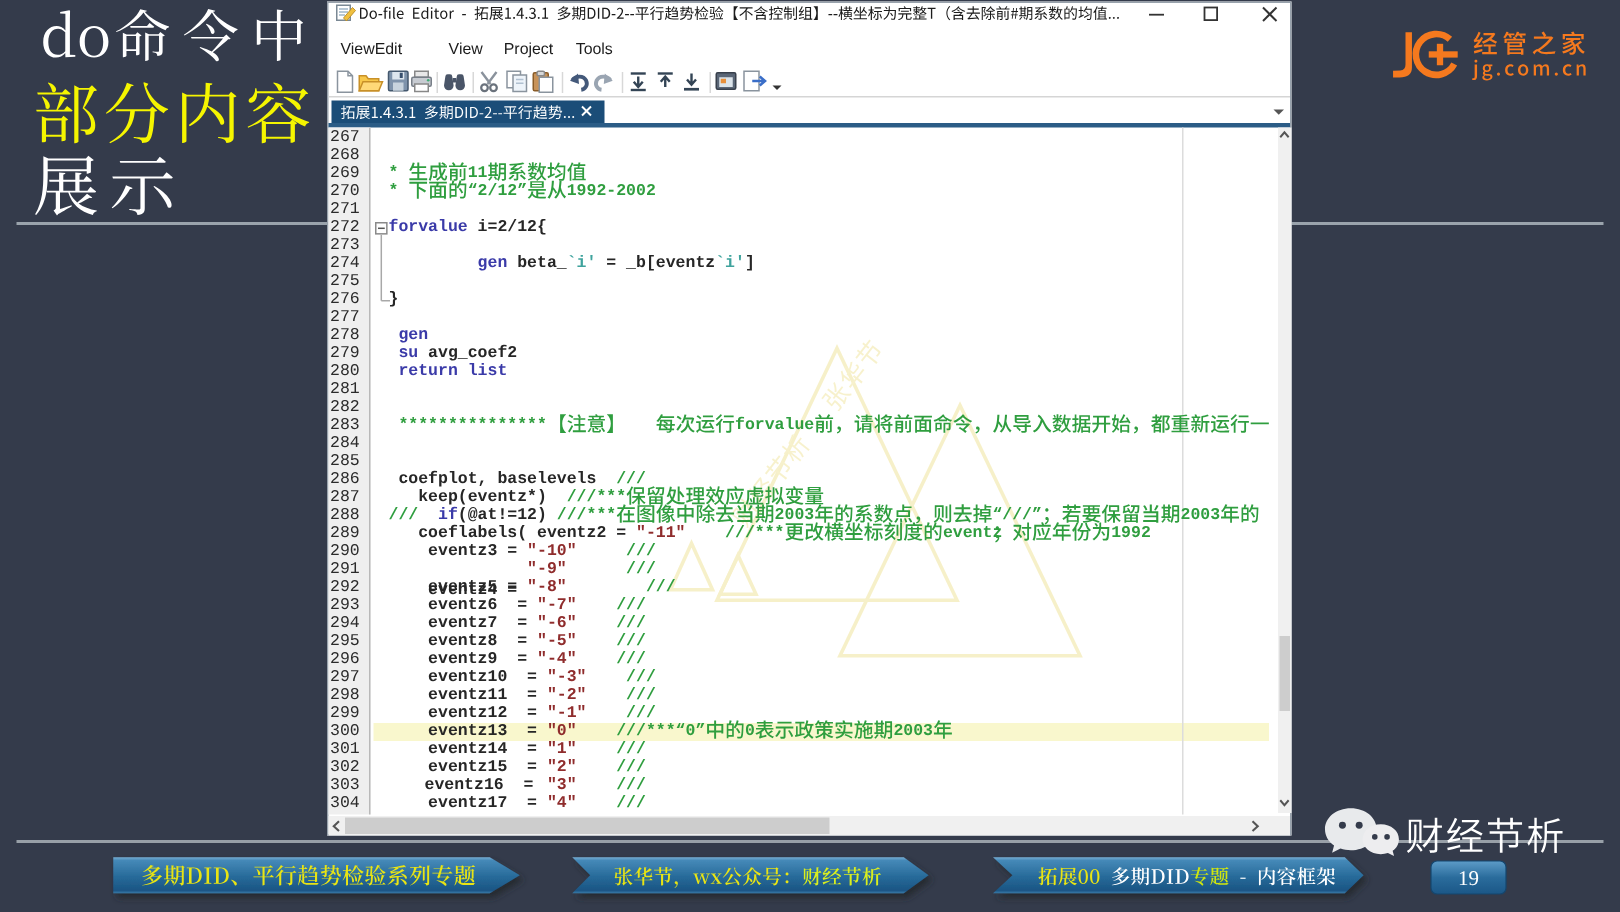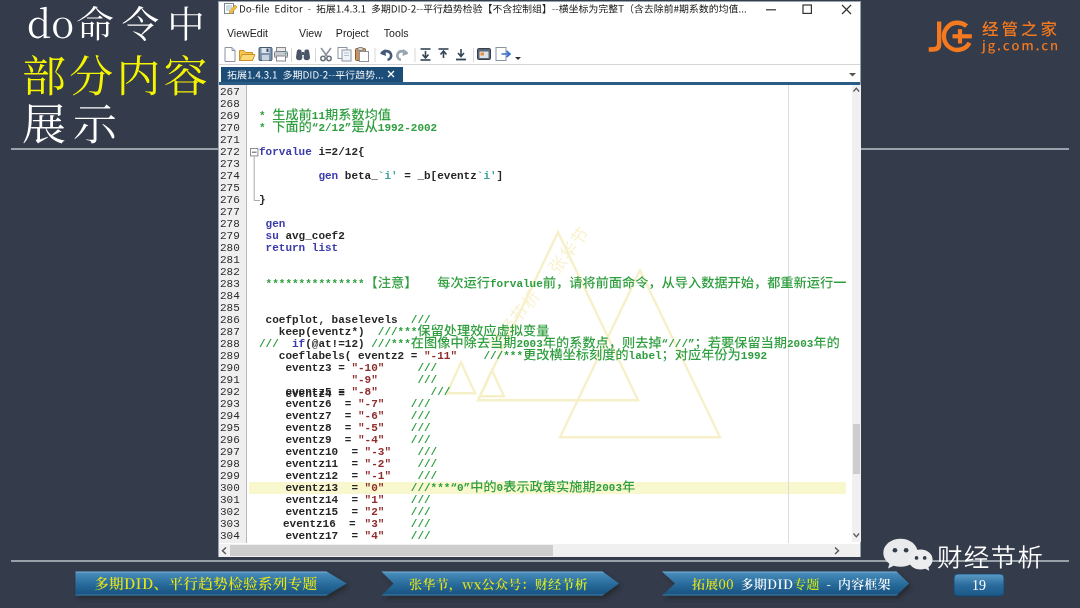--- a/index.html
+++ b/index.html
@@ -230,21 +230,21 @@
     <b style="left:661.6px;top:338px;color:#2f9e3f">“///”</b>
     <b style="left:787.0px;top:338px;color:#2f9e3f">2003</b>
     <svg class="cl" style="left:259px;top:335px" width="600" height="16">
       <g transform="translate(0,12.4)">
         <path fill="#2f9e3f" d="M156.8 -11.2C156.7 -10.5 156.4 -9.8 156.2 -9.2H152.6V-8H155.6C154.8 -6.4 153.7 -4.9 152.2 -3.9C152.4 -3.6 152.7 -3 152.8 -2.7C153.3 -3.1 153.8 -3.4 154.2 -3.9V1.1H155.5V-5.3C156.1 -6.2 156.6 -7 157.1 -8H164.2V-9.2H157.6C157.8 -9.7 158 -10.3 158.1 -10.8ZM159.6 -7.4V-5H156.8V-3.8H159.6V-0.4H156.2V0.8H164.2V-0.4H160.9V-3.8H163.7V-5H160.9V-7.4Z M169.8 -3.6C170.9 -3.4 172.3 -2.9 173.1 -2.5L173.6 -3.4C172.8 -3.7 171.4 -4.1 170.4 -4.3ZM168.6 -1.9C170.4 -1.7 172.7 -1.2 174 -0.7L174.5 -1.6C173.2 -2.1 170.9 -2.6 169.2 -2.8ZM166 -10.6V1.1H167.2V0.6H175.9V1.1H177.2V-10.6ZM167.2 -0.5V-9.5H175.9V-0.5ZM170.4 -9.3C169.8 -8.3 168.6 -7.3 167.5 -6.7C167.8 -6.5 168.2 -6.1 168.4 -5.9C168.7 -6.1 169.1 -6.4 169.4 -6.7C169.8 -6.3 170.2 -6 170.6 -5.7C169.6 -5.2 168.4 -4.9 167.3 -4.7C167.5 -4.4 167.8 -4 167.9 -3.7C169.1 -4 170.5 -4.4 171.7 -5.1C172.8 -4.5 174 -4.1 175.2 -3.8C175.3 -4.1 175.6 -4.5 175.9 -4.8C174.8 -5 173.7 -5.3 172.7 -5.7C173.7 -6.3 174.5 -7.1 175 -7.9L174.3 -8.3L174.1 -8.3H171C171.1 -8.5 171.3 -8.8 171.5 -9ZM170.1 -7.4 173.3 -7.3C172.8 -6.9 172.3 -6.5 171.7 -6.2C171 -6.5 170.5 -6.9 170.1 -7.4Z M184.7 -9.3H186.9C186.7 -8.9 186.4 -8.6 186.2 -8.4H183.9C184.2 -8.6 184.4 -8.9 184.7 -9.3ZM184.5 -11.1C184 -10 183 -8.7 181.6 -7.7C181.8 -7.6 182.2 -7.2 182.4 -6.9L182.9 -7.4V-5.4H184.8C184.2 -4.9 183.3 -4.4 182 -4C182.2 -3.8 182.5 -3.5 182.6 -3.2C183.8 -3.6 184.6 -4 185.3 -4.5C185.4 -4.3 185.6 -4.2 185.7 -4C184.9 -3.3 183.3 -2.5 182 -2.2C182.3 -2 182.6 -1.6 182.7 -1.4C183.8 -1.8 185.2 -2.5 186.1 -3.3C186.2 -3.1 186.3 -2.9 186.4 -2.7C185.4 -1.7 183.5 -0.7 181.9 -0.3C182.1 -0.1 182.4 0.3 182.6 0.6C183.9 0.1 185.5 -0.7 186.6 -1.7C186.6 -1 186.5 -0.4 186.3 -0.2C186.1 0 186 0.1 185.7 0.1C185.5 0.1 185.2 0.1 184.9 0C185.1 0.3 185.1 0.8 185.1 1.1C185.4 1.1 185.7 1.1 186 1.1C186.5 1.1 186.8 1 187.2 0.6C187.7 0.1 187.9 -1.3 187.5 -2.7L188.1 -3C188.5 -1.6 189.3 -0.3 190.3 0.4C190.5 0.1 190.8 -0.4 191.1 -0.6C190.1 -1.1 189.4 -2.2 189 -3.4C189.4 -3.6 189.9 -3.9 190.3 -4.2L189.5 -5C188.9 -4.5 188 -3.9 187.2 -3.5C186.9 -4.1 186.5 -4.7 186 -5.1L186.2 -5.4H190.1V-8.4H187.5C187.9 -8.8 188.2 -9.3 188.5 -9.7L187.8 -10.3L187.5 -10.2H185.3L185.7 -10.9ZM184 -7.4H186.1C186 -7.1 185.9 -6.7 185.6 -6.3H184ZM187.1 -7.4H189V-6.3H186.8C187 -6.7 187.1 -7.1 187.1 -7.4ZM181.5 -11.1C180.8 -9.1 179.7 -7.2 178.5 -6C178.7 -5.7 179.1 -5 179.2 -4.7C179.5 -5.1 179.9 -5.5 180.2 -5.9V1.1H181.4V-7.8C181.9 -8.8 182.3 -9.8 182.7 -10.7Z M197.3 -11.1V-8.8H192.6V-2.3H193.9V-3.1H197.3V1.1H198.6V-3.1H202.1V-2.4H203.4V-8.8H198.6V-11.1ZM193.9 -4.4V-7.6H197.3V-4.4ZM202.1 -4.4H198.6V-7.6H202.1Z M210.7 -2.9C210.3 -2 209.6 -1 209 -0.4C209.2 -0.2 209.7 0.1 209.9 0.3C210.6 -0.4 211.3 -1.5 211.8 -2.6ZM214.7 -2.5C215.3 -1.7 216.1 -0.5 216.5 0.2L217.5 -0.4C217.1 -1.1 216.3 -2.2 215.6 -3ZM205.6 -10.6V1.1H206.7V-9.5H208.1C207.8 -8.6 207.5 -7.5 207.1 -6.6C208 -5.6 208.2 -4.7 208.2 -4.1C208.2 -3.6 208.2 -3.3 208 -3.2C207.9 -3.1 207.7 -3.1 207.6 -3.1C207.4 -3 207.1 -3 206.9 -3.1C207 -2.8 207.1 -2.3 207.1 -2C207.4 -2 207.8 -2 208 -2C208.3 -2.1 208.6 -2.1 208.8 -2.3C209.2 -2.6 209.3 -3.1 209.3 -3.9C209.3 -4.7 209.1 -5.7 208.2 -6.7C208.6 -7.8 209.1 -9.1 209.5 -10.2L208.7 -10.7L208.5 -10.6ZM213.2 -11.3C212.4 -9.7 210.7 -8.2 209.1 -7.4C209.4 -7.1 209.7 -6.7 209.9 -6.5C210.2 -6.6 210.4 -6.8 210.7 -7V-6H212.9V-4.6H209.5V-3.5H212.9V-0.3C212.9 -0.1 212.8 -0 212.6 -0C212.4 -0 211.8 -0 211.1 -0.1C211.3 0.3 211.5 0.8 211.6 1.1C212.5 1.1 213.1 1.1 213.5 0.9C213.9 0.7 214.1 0.4 214.1 -0.3V-3.5H217.2V-4.6H214.1V-6H216V-7L216.7 -6.6C216.9 -6.9 217.2 -7.3 217.5 -7.6C216.4 -8.2 215.2 -9 214 -10.3L214.3 -10.9ZM210.9 -7.1C211.8 -7.8 212.7 -8.6 213.4 -9.5C214.2 -8.4 215.1 -7.7 215.9 -7.1Z M219.7 0.7C220.3 0.5 221.1 0.4 228.1 -0.1C228.3 0.3 228.5 0.7 228.7 1L229.9 0.4C229.3 -0.8 228 -2.6 226.8 -3.9L225.7 -3.4C226.2 -2.7 226.8 -2 227.3 -1.2L221.3 -0.8C222.2 -1.9 223.2 -3.1 224 -4.4H230.4V-5.7H225.1V-7.9H229.4V-9.2H225.1V-11.2H223.7V-9.2H219.5V-7.9H223.7V-5.7H218.4V-4.4H222.4C221.6 -3 220.6 -1.7 220.3 -1.3C219.9 -0.9 219.6 -0.6 219.3 -0.5C219.4 -0.2 219.6 0.4 219.7 0.7Z M232.5 -10.1C233.2 -9.2 233.9 -7.9 234.1 -7.1L235.3 -7.6C235.1 -8.4 234.4 -9.7 233.6 -10.6ZM241.4 -10.7C241 -9.7 240.4 -8.3 239.8 -7.4L240.9 -7C241.5 -7.9 242.2 -9.1 242.8 -10.3ZM232.5 -0.7V0.6H241.2V1.1H242.6V-6.5H238.3V-11.1H236.9V-6.5H232.7V-5.3H241.2V-3.7H233.2V-2.5H241.2V-0.7Z M246.4 -1.9C246 -1 245.3 -0.2 244.6 0.4C244.9 0.6 245.4 0.9 245.6 1.1C246.3 0.5 247.1 -0.6 247.6 -1.5ZM248.3 -1.4C248.8 -0.8 249.5 0.1 249.7 0.6L250.7 0C250.4 -0.5 249.8 -1.3 249.3 -1.9ZM255.3 -9.4V-7.5H252.9V-9.4ZM251.8 -10.5V-5.7C251.8 -3.8 251.7 -1.3 250.6 0.4C250.9 0.6 251.4 0.9 251.6 1.2C252.4 -0.1 252.7 -1.7 252.8 -3.3H255.3V-0.4C255.3 -0.2 255.2 -0.1 255 -0.1C254.8 -0.1 254.2 -0.1 253.5 -0.1C253.7 0.2 253.9 0.7 253.9 1.1C254.9 1.1 255.5 1.1 255.9 0.8C256.4 0.6 256.5 0.3 256.5 -0.4V-10.5ZM255.3 -6.4V-4.4H252.9L252.9 -5.7V-6.4ZM249.1 -11V-9.5H247V-11H245.9V-9.5H244.8V-8.4H245.9V-3.2H244.7V-2.1H251.2V-3.2H250.3V-8.4H251.2V-9.5H250.3V-11ZM247 -8.4H249.1V-7.4H247ZM247 -6.4H249.1V-5.3H247ZM247 -4.3H249.1V-3.2H247Z M284.4 -3V-1.8H290.5V1.1H291.7V-1.8H296.4V-3H291.7V-5.4H295.5V-6.6H291.7V-8.4H295.8V-9.6H288C288.2 -10 288.4 -10.4 288.6 -10.9L287.3 -11.2C286.7 -9.4 285.6 -7.7 284.4 -6.7C284.7 -6.5 285.2 -6.1 285.5 -5.9C286.1 -6.5 286.8 -7.4 287.4 -8.4H290.5V-6.6H286.5V-3ZM287.8 -3V-5.4H290.5V-3Z M304.2 -5.5C304.9 -4.5 305.8 -3.2 306.1 -2.4L307.2 -3.1C306.8 -3.8 305.9 -5.1 305.2 -6ZM304.8 -11.2C304.4 -9.4 303.7 -7.7 302.8 -6.5V-9H300.7C300.9 -9.6 301.2 -10.3 301.4 -10.9L300 -11.2C299.9 -10.5 299.7 -9.7 299.6 -9H298.1V0.8H299.2V-0.3H302.8V-6.4C303.1 -6.2 303.6 -5.9 303.8 -5.7C304.2 -6.3 304.7 -7.1 305 -7.9H308.2C308 -2.9 307.8 -0.9 307.4 -0.4C307.2 -0.3 307.1 -0.2 306.8 -0.2C306.5 -0.2 305.7 -0.2 304.9 -0.3C305.1 0 305.2 0.6 305.3 0.9C306 0.9 306.8 1 307.3 0.9C307.8 0.8 308.1 0.7 308.4 0.3C309 -0.4 309.1 -2.5 309.3 -8.5C309.3 -8.6 309.3 -9.1 309.3 -9.1H305.5C305.7 -9.7 305.9 -10.3 306 -10.9ZM299.2 -7.9H301.7V-5.4H299.2ZM299.2 -1.4V-4.3H301.7V-1.4Z M313.7 -2.9C313.1 -2 312 -1.1 310.9 -0.5C311.3 -0.3 311.8 0.1 312 0.4C313 -0.3 314.2 -1.4 315 -2.5ZM318.5 -2.3C319.6 -1.5 320.9 -0.4 321.5 0.4L322.6 -0.4C321.9 -1.1 320.6 -2.2 319.5 -3ZM318.8 -5.8C319.1 -5.6 319.5 -5.2 319.8 -4.9L314.8 -4.6C316.6 -5.5 318.5 -6.6 320.3 -8L319.4 -8.8C318.7 -8.3 318.1 -7.8 317.4 -7.3L314.4 -7.2C315.3 -7.8 316.1 -8.6 316.9 -9.3C318.6 -9.5 320.3 -9.8 321.6 -10.1L320.7 -11.1C318.5 -10.6 314.8 -10.2 311.5 -10.1C311.7 -9.8 311.8 -9.3 311.8 -9C312.9 -9 314.1 -9.1 315.2 -9.2C314.4 -8.4 313.6 -7.7 313.2 -7.5C312.8 -7.3 312.5 -7.1 312.3 -7C312.4 -6.7 312.5 -6.2 312.6 -5.9C312.9 -6 313.3 -6.1 315.7 -6.3C314.7 -5.6 313.9 -5.2 313.4 -5C312.6 -4.6 312 -4.3 311.6 -4.3C311.7 -3.9 311.9 -3.4 311.9 -3.1C312.3 -3.3 312.9 -3.4 316.3 -3.6V-0.4C316.3 -0.3 316.2 -0.2 316 -0.2C315.8 -0.2 315 -0.2 314.3 -0.2C314.5 0.1 314.7 0.6 314.7 1C315.7 1 316.4 1 316.9 0.8C317.4 0.6 317.5 0.3 317.5 -0.4V-3.7L320.6 -4C320.9 -3.5 321.2 -3.1 321.5 -2.8L322.4 -3.4C321.9 -4.2 320.8 -5.4 319.8 -6.3Z M329.1 -10.9C328.9 -10.4 328.5 -9.7 328.2 -9.2L329 -8.8C329.4 -9.3 329.8 -9.9 330.2 -10.5ZM324.4 -10.5C324.8 -10 325.1 -9.2 325.2 -8.8L326.2 -9.2C326.1 -9.6 325.7 -10.3 325.3 -10.9ZM328.6 -3.3C328.3 -2.7 328 -2.2 327.5 -1.8C327.1 -2 326.6 -2.2 326.2 -2.4L326.7 -3.3ZM324.7 -2C325.3 -1.7 326 -1.4 326.6 -1.1C325.8 -0.5 324.9 -0.1 323.9 0.1C324.1 0.3 324.3 0.8 324.4 1C325.6 0.7 326.7 0.2 327.7 -0.5C328.1 -0.3 328.5 -0 328.7 0.2L329.5 -0.6C329.2 -0.8 328.9 -1 328.5 -1.3C329.2 -2 329.7 -3 330 -4.1L329.3 -4.4L329.1 -4.3H327.2L327.5 -4.9L326.4 -5.1C326.3 -4.9 326.1 -4.6 326 -4.3H324.3V-3.3H325.5C325.2 -2.8 324.9 -2.4 324.7 -2ZM326.6 -11.2V-8.7H324V-7.7H326.3C325.6 -7 324.7 -6.3 323.8 -5.9C324.1 -5.7 324.3 -5.2 324.5 -5C325.2 -5.4 326 -6 326.6 -6.7V-5.3H327.8V-7C328.4 -6.5 329.1 -6 329.4 -5.7L330.1 -6.6C329.8 -6.7 328.8 -7.4 328.2 -7.7H330.4V-8.7H327.8V-11.2ZM331.6 -11.1C331.3 -8.7 330.7 -6.5 329.7 -5.1C329.9 -4.9 330.4 -4.5 330.6 -4.3C330.9 -4.8 331.1 -5.3 331.4 -5.8C331.7 -4.6 332 -3.6 332.5 -2.6C331.7 -1.4 330.7 -0.5 329.3 0.1C329.6 0.4 329.9 0.9 330 1.2C331.3 0.5 332.3 -0.4 333.1 -1.5C333.7 -0.4 334.5 0.4 335.5 1C335.6 0.7 336 0.2 336.3 0C335.2 -0.6 334.4 -1.5 333.7 -2.6C334.4 -3.9 334.8 -5.5 335.1 -7.5H336V-8.6H332.3C332.5 -9.4 332.6 -10.1 332.7 -10.9ZM333.9 -7.5C333.8 -6.1 333.5 -5 333.1 -3.9C332.7 -5 332.3 -6.2 332.1 -7.5Z M339.9 -6H346.4V-3.9H339.9ZM341 -1.7C341.1 -0.8 341.2 0.3 341.2 1L342.5 0.8C342.5 0.2 342.3 -0.9 342.2 -1.8ZM343.7 -1.7C344.1 -0.8 344.5 0.3 344.6 1L345.8 0.6C345.7 -0 345.2 -1.1 344.8 -1.9ZM346.4 -1.8C347 -0.9 347.8 0.3 348.1 1L349.2 0.5C348.9 -0.2 348.2 -1.4 347.5 -2.2ZM338.8 -2.1C338.4 -1.1 337.7 -0.1 337.1 0.5L338.2 1.1C338.9 0.4 339.6 -0.8 340 -1.8ZM338.7 -7.2V-2.8H347.7V-7.2H343.8V-8.7H348.7V-9.8H343.8V-11.1H342.5V-7.2Z M352.1 1.6C353.6 1.1 354.5 -0 354.5 -1.5C354.5 -2.5 354.1 -3.1 353.2 -3.1C352.6 -3.1 352.1 -2.8 352.1 -2.1C352.1 -1.4 352.6 -1 353.2 -1L353.4 -1.1C353.4 -0.3 352.8 0.4 351.7 0.7Z M367.2 -1.5C368 -0.8 369.1 0.2 369.6 0.8L370.4 -0.1C369.9 -0.7 368.7 -1.6 367.9 -2.2ZM364.2 -10.5V-2.4H365.3V-9.4H368.9V-2.4H370.1V-10.5ZM373.9 -11V-0.6C373.9 -0.3 373.7 -0.2 373.5 -0.2C373.2 -0.2 372.4 -0.2 371.5 -0.2C371.7 0.1 371.9 0.7 371.9 1C373.2 1 373.9 1 374.4 0.8C374.9 0.6 375.1 0.2 375.1 -0.6V-11ZM371.4 -9.9V-1.9H372.6V-9.9ZM366.5 -8.5V-4.7C366.5 -3 366.2 -1.1 363.5 0.2C363.7 0.4 364.1 0.9 364.2 1.1C367.2 -0.3 367.7 -2.7 367.7 -4.7V-8.5Z M378.1 0.7C378.7 0.5 379.5 0.4 386.5 -0.1C386.7 0.3 386.9 0.7 387.1 1L388.3 0.4C387.7 -0.8 386.4 -2.6 385.2 -3.9L384.1 -3.4C384.6 -2.7 385.2 -2 385.7 -1.2L379.7 -0.8C380.6 -1.9 381.6 -3.1 382.4 -4.4H388.8V-5.7H383.5V-7.9H387.8V-9.2H383.5V-11.2H382.1V-9.2H377.9V-7.9H382.1V-5.7H376.8V-4.4H380.8C380 -3 379 -1.7 378.7 -1.3C378.3 -0.9 378 -0.6 377.7 -0.5C377.8 -0.2 378 0.4 378.1 0.7Z M395.6 -5.1H400.1V-4.1H395.6ZM395.6 -7H400.1V-6H395.6ZM391.5 -11.1V-8.6H389.9V-7.4H391.5V-4.7L389.8 -4.3L390.1 -3.1L391.5 -3.5V-0.4C391.5 -0.2 391.4 -0.1 391.2 -0.1C391 -0.1 390.5 -0.1 389.9 -0.1C390.1 0.2 390.2 0.7 390.3 1C391.2 1 391.8 1 392.2 0.8C392.6 0.6 392.7 0.3 392.7 -0.4V-3.9L394.1 -4.3L394 -5.5L392.7 -5.1V-7.4H394.1V-8.6H392.7V-11.1ZM394.4 -8V-3.1H397.3V-2.1H393.7V-1H397.3V1.1H398.5V-1H402.1V-2.1H398.5V-3.1H401.3V-8H398.5V-9H401.9V-10.1H398.5V-11.1H397.3V-8Z M438.9 -6.3C439.5 -6.3 440 -6.8 440 -7.4C440 -8.1 439.5 -8.5 438.9 -8.5C438.3 -8.5 437.8 -8.1 437.8 -7.4C437.8 -6.8 438.3 -6.3 438.9 -6.3ZM437.8 2.2C439.3 1.7 440.2 0.5 440.2 -1.1C440.2 -2.2 439.8 -2.8 439 -2.8C438.4 -2.8 437.9 -2.5 437.9 -1.8C437.9 -1.1 438.4 -0.7 439 -0.7L439.2 -0.7C439.1 0.2 438.5 0.9 437.5 1.4Z M449.5 -6.7V-5.5H453.2C452.2 -3.9 450.8 -2.6 449.2 -1.8C449.4 -1.5 449.9 -1 450.1 -0.8C450.8 -1.2 451.5 -1.7 452.1 -2.2V1.1H453.3V0.5H459V1.1H460.2V-3.9H453.6C454 -4.4 454.3 -5 454.6 -5.5H461.3V-6.7H455.1C455.3 -7.1 455.5 -7.4 455.6 -7.9L454.3 -8.2C454.2 -7.6 454 -7.2 453.8 -6.7ZM453.3 -0.6V-2.8H459V-0.6ZM457.1 -11.1V-10H453.7V-11.1H452.5V-10H449.6V-8.8H452.5V-7.6H453.7V-8.8H457.1V-7.6H458.3V-8.8H461.3V-10H458.3V-11.1Z M470.6 -2.9C470.3 -2.3 469.7 -1.8 469.1 -1.4C468.2 -1.6 467.3 -1.8 466.4 -2C466.6 -2.3 466.9 -2.6 467.1 -2.9ZM463.5 -8.6V-5H466.9C466.8 -4.7 466.6 -4.4 466.4 -4H462.7V-2.9H465.7C465.2 -2.3 464.8 -1.8 464.4 -1.3C465.4 -1.1 466.5 -0.9 467.5 -0.7C466.2 -0.3 464.7 -0.1 462.8 0C463 0.3 463.2 0.8 463.3 1.1C465.8 0.9 467.8 0.5 469.3 -0.2C470.8 0.2 472.2 0.7 473.2 1.1L474.2 0.1C473.2 -0.2 472 -0.6 470.5 -1C471.2 -1.5 471.6 -2.2 472 -2.9H474.6V-4H467.8C468 -4.3 468.2 -4.6 468.3 -4.9L467.6 -5H473.8V-8.6H470.6V-9.5H474.3V-10.6H462.9V-9.5H466.4V-8.6ZM467.6 -9.5H469.5V-8.6H467.6ZM464.7 -7.6H466.4V-6H464.7ZM467.6 -7.6H469.5V-6H467.6ZM470.6 -7.6H472.6V-6H470.6Z M481.4 -9.4H485.9V-7.3H481.4ZM480.3 -10.5V-6.2H483V-4.7H479.3V-3.6H482.3C481.5 -2.3 480.2 -1.1 478.9 -0.4C479.2 -0.2 479.6 0.3 479.8 0.6C480.9 -0.1 482.1 -1.3 483 -2.7V1.1H484.3V-2.7C485.1 -1.4 486.2 -0.2 487.3 0.6C487.5 0.3 487.9 -0.2 488.2 -0.4C487 -1.1 485.7 -2.3 484.9 -3.6H487.8V-4.7H484.3V-6.2H487.1V-10.5ZM478.7 -11.1C478 -9.2 476.8 -7.2 475.5 -6C475.7 -5.7 476 -5 476.2 -4.7C476.6 -5.2 477 -5.7 477.4 -6.2V1.1H478.6V-8C479.1 -8.9 479.5 -9.8 479.9 -10.7Z M491.8 -1.5H494.4V-0.4H491.8ZM491.8 -2.4V-3.5H494.4V-2.4ZM498.3 -1.5V-0.4H495.6V-1.5ZM498.3 -2.4H495.6V-3.5H498.3ZM490.6 -4.5V1.1H491.8V0.6H498.3V1.1H499.6V-4.5ZM490 -5.1C490.3 -5.3 490.7 -5.5 493.5 -6.2C493.6 -5.9 493.6 -5.7 493.7 -5.5L494.2 -5.7C494.4 -5.5 494.7 -5.1 494.9 -4.9C496.8 -5.8 497.4 -7.3 497.6 -9.4H499.4C499.3 -7.4 499.2 -6.6 499 -6.3C498.9 -6.2 498.7 -6.2 498.6 -6.2C498.4 -6.2 497.9 -6.2 497.3 -6.3C497.5 -6 497.6 -5.5 497.6 -5.2C498.2 -5.1 498.8 -5.1 499.1 -5.2C499.5 -5.2 499.8 -5.3 500 -5.6C500.3 -6 500.5 -7.1 500.6 -10C500.6 -10.1 500.6 -10.5 500.6 -10.5H495V-9.4H496.4C496.3 -8 495.9 -6.8 494.7 -6.1C494.5 -6.9 493.9 -8 493.3 -8.8L492.3 -8.4C492.5 -8.1 492.8 -7.6 493 -7.2L491.1 -6.7V-9.3C492.3 -9.6 493.5 -9.9 494.4 -10.3L493.6 -11.2C492.7 -10.8 491.2 -10.3 489.9 -10V-7.3C489.9 -6.6 489.6 -6.2 489.3 -6C489.5 -5.8 489.9 -5.4 490 -5.1Z M503.1 -10.1C503.8 -9.2 504.5 -7.9 504.7 -7.1L505.9 -7.6C505.7 -8.4 505 -9.7 504.2 -10.6ZM512 -10.7C511.6 -9.7 511 -8.3 510.4 -7.4L511.5 -7C512.1 -7.9 512.8 -9.1 513.4 -10.3ZM503.1 -0.7V0.6H511.8V1.1H513.2V-6.5H508.9V-11.1H507.5V-6.5H503.3V-5.3H511.8V-3.7H503.8V-2.5H511.8V-0.7Z M517 -1.9C516.6 -1 515.9 -0.2 515.2 0.4C515.5 0.6 516 0.9 516.2 1.1C516.9 0.5 517.7 -0.6 518.2 -1.5ZM518.9 -1.4C519.4 -0.8 520.1 0.1 520.3 0.6L521.3 0C521 -0.5 520.4 -1.3 519.9 -1.9ZM525.9 -9.4V-7.5H523.5V-9.4ZM522.4 -10.5V-5.7C522.4 -3.8 522.3 -1.3 521.2 0.4C521.5 0.6 522 0.9 522.2 1.2C523 -0.1 523.3 -1.7 523.4 -3.3H525.9V-0.4C525.9 -0.2 525.8 -0.1 525.6 -0.1C525.4 -0.1 524.8 -0.1 524.1 -0.1C524.3 0.2 524.5 0.7 524.5 1.1C525.5 1.1 526.1 1.1 526.5 0.8C527 0.6 527.1 0.3 527.1 -0.4V-10.5ZM525.9 -6.4V-4.4H523.5L523.5 -5.7V-6.4ZM519.7 -11V-9.5H517.6V-11H516.5V-9.5H515.4V-8.4H516.5V-3.2H515.3V-2.1H521.8V-3.2H520.9V-8.4H521.8V-9.5H520.9V-11ZM517.6 -8.4H519.7V-7.4H517.6ZM517.6 -6.4H519.7V-5.3H517.6ZM517.6 -4.3H519.7V-3.2H517.6Z M555 -3V-1.8H561.1V1.1H562.3V-1.8H567V-3H562.3V-5.4H566.1V-6.6H562.3V-8.4H566.4V-9.6H558.6C558.8 -10 559 -10.4 559.2 -10.9L557.9 -11.2C557.3 -9.4 556.2 -7.7 555 -6.7C555.3 -6.5 555.8 -6.1 556.1 -5.9C556.7 -6.5 557.4 -7.4 558 -8.4H561.1V-6.6H557.1V-3ZM558.4 -3V-5.4H561.1V-3Z M574.8 -5.5C575.5 -4.5 576.4 -3.2 576.7 -2.4L577.8 -3.1C577.4 -3.8 576.5 -5.1 575.8 -6ZM575.4 -11.2C575 -9.4 574.3 -7.7 573.4 -6.5V-9H571.3C571.5 -9.6 571.8 -10.3 572 -10.9L570.6 -11.2C570.5 -10.5 570.3 -9.7 570.2 -9H568.7V0.8H569.8V-0.3H573.4V-6.4C573.7 -6.2 574.2 -5.9 574.4 -5.7C574.8 -6.3 575.3 -7.1 575.6 -7.9H578.8C578.6 -2.9 578.4 -0.9 578 -0.4C577.8 -0.3 577.7 -0.2 577.4 -0.2C577.1 -0.2 576.3 -0.2 575.5 -0.3C575.7 0 575.9 0.6 575.9 0.9C576.6 0.9 577.4 1 577.9 0.9C578.4 0.8 578.7 0.7 579 0.3C579.6 -0.4 579.7 -2.5 579.9 -8.5C579.9 -8.6 579.9 -9.1 579.9 -9.1H576.1C576.3 -9.7 576.5 -10.3 576.6 -10.9ZM569.8 -7.9H572.3V-5.4H569.8ZM569.8 -1.4V-4.3H572.3V-1.4Z"></path>
       </g>
     </svg>
     <b style="left:278.8px;top:350px;color:#262626">coeflabels(&nbsp;eventz2&nbsp;=</b>
     <b style="left:424.0px;top:350px;color:#8f2c2c">"-11"</b>
     <b style="left:483.4px;top:350px;color:#2f9e3f">///***</b>
-    <b style="left:628.6px;top:350px;color:#2f9e3f">label</b>
+    <b style="left:628.6px;top:350px;color:#2f9e3f">eventz</b>
     <b style="left:740.8px;top:350px;color:#2f9e3f">1992</b>
     <svg class="cl" style="left:259px;top:347px" width="600" height="16">
       <g transform="translate(0,12.4)">
         <path fill="#2f9e3f" d="M267.4 -3.1 266.3 -2.7C266.8 -2 267.3 -1.4 267.9 -1C267.1 -0.6 266 -0.2 264.6 0C264.8 0.3 265.2 0.8 265.3 1.1C267 0.8 268.2 0.3 269.1 -0.2C270.9 0.7 273.3 0.9 276.3 1C276.4 0.6 276.6 0.1 276.9 -0.2C274 -0.2 271.8 -0.4 270.1 -1C270.7 -1.7 271 -2.4 271.2 -3.1H275.6V-8.4H271.4V-9.4H276.4V-10.5H264.8V-9.4H270V-8.4H266V-3.1H269.8C269.7 -2.6 269.4 -2.1 268.9 -1.6C268.3 -2 267.8 -2.5 267.4 -3.1ZM267.2 -5.3H270V-4.8L270 -4.2H267.2ZM271.3 -4.2 271.4 -4.8V-5.3H274.3V-4.2ZM267.2 -7.4H270V-6.3H267.2ZM271.4 -7.4H274.3V-6.3H271.4Z M285.3 -7.6H287.7C287.5 -6 287.1 -4.7 286.6 -3.5C286 -4.7 285.6 -6 285.3 -7.5ZM278.2 -10.3V-9H281.7V-6.5H278.3V-1.5C278.3 -1 278.1 -0.8 277.9 -0.7C278.1 -0.4 278.3 0.2 278.3 0.6C278.7 0.3 279.2 0 283.1 -1.4C283 -1.7 282.9 -2.2 282.9 -2.6L279.6 -1.4V-5.3H282.9C283.2 -5 283.5 -4.7 283.7 -4.5C284 -4.9 284.3 -5.3 284.5 -5.8C284.9 -4.5 285.3 -3.4 285.8 -2.3C285.1 -1.3 284.1 -0.6 282.8 0C283 0.3 283.4 0.9 283.5 1.2C284.8 0.5 285.8 -0.3 286.6 -1.2C287.3 -0.3 288.1 0.5 289.2 1C289.4 0.7 289.8 0.2 290.1 -0C288.9 -0.5 288.1 -1.3 287.3 -2.3C288.2 -3.7 288.7 -5.5 289.1 -7.6H289.8V-8.7H285.7C285.9 -9.5 286.1 -10.2 286.2 -10.9L285 -11.2C284.6 -9 283.9 -7 282.9 -5.6V-10.3Z M297.5 -1.2C297 -0.7 295.8 -0.1 294.9 0.3C295.2 0.5 295.5 0.9 295.7 1.1C296.7 0.8 297.8 0.1 298.6 -0.6ZM299.9 -0.5C300.7 -0 301.8 0.7 302.3 1.1L303.3 0.4C302.7 -0.1 301.6 -0.8 300.8 -1.2ZM292.8 -11.1V-8.4H291V-7.2H292.7C292.3 -5.5 291.5 -3.5 290.7 -2.4C290.9 -2.1 291.2 -1.6 291.3 -1.3C291.9 -2.1 292.4 -3.3 292.8 -4.6V1.1H294V-4.9C294.3 -4.3 294.7 -3.6 294.8 -3.1L295.5 -4.1C295.3 -4.5 294.3 -5.9 294 -6.3V-7.2H295.3V-6.8H298.6V-5.9H295.8V-1.4H302.7V-5.9H299.7V-6.8H303.2V-7.8H301.3V-9H302.8V-10H301.3V-11.1H300.1V-10H298.3V-11.1H297.1V-10H295.6V-9H297.1V-7.8H295.4V-8.4H294V-11.1ZM298.3 -7.8V-9H300.1V-7.8ZM296.9 -3.3H298.6V-2.3H296.9ZM299.7 -3.3H301.5V-2.3H299.7ZM296.9 -5.1H298.6V-4.1H296.9ZM299.7 -5.1H301.5V-4.1H299.7Z M313.2 -10.5C312.8 -8.6 312 -7 310.8 -5.9V-11H309.5V-4H305.2V-2.8H309.5V-0.6H304.3V0.6H316.2V-0.6H310.8V-2.8H315.2V-4H310.8V-5.5C311.1 -5.3 311.4 -5 311.6 -4.8C312.2 -5.4 312.7 -6.1 313.2 -7C314 -6.2 314.9 -5.2 315.3 -4.6L316.2 -5.5C315.7 -6.2 314.6 -7.2 313.7 -8.1C314 -8.8 314.2 -9.5 314.4 -10.3ZM306.6 -10.6C306.2 -8.4 305.4 -6.5 304 -5.4C304.3 -5.2 304.8 -4.8 305 -4.6C305.7 -5.2 306.3 -6.1 306.8 -7.1C307.5 -6.4 308.1 -5.7 308.5 -5.1L309.3 -6.1C308.9 -6.6 308 -7.5 307.3 -8.2C307.5 -8.9 307.7 -9.6 307.9 -10.4Z M323 -10.2V-9.1H328.7V-10.2ZM327 -4.2C327.7 -2.9 328.2 -1.2 328.4 -0.1L329.5 -0.5C329.3 -1.6 328.7 -3.3 328.1 -4.6ZM323.1 -4.5C322.8 -3.1 322.2 -1.7 321.5 -0.8C321.8 -0.6 322.3 -0.3 322.5 -0.1C323.2 -1.2 323.9 -2.7 324.3 -4.3ZM322.4 -7.1V-5.9H325.1V-0.4C325.1 -0.3 325 -0.2 324.9 -0.2C324.7 -0.2 324.1 -0.2 323.5 -0.2C323.6 0.1 323.8 0.7 323.8 1C324.7 1 325.4 1 325.8 0.8C326.2 0.6 326.4 0.2 326.4 -0.4V-5.9H329.5V-7.1ZM319.3 -11.1V-8.4H317.4V-7.3H319C318.6 -5.7 317.9 -3.9 317.1 -2.9C317.3 -2.6 317.6 -2 317.7 -1.7C318.3 -2.5 318.9 -3.7 319.3 -5V1.1H320.5V-5.5C320.9 -4.9 321.4 -4.2 321.6 -3.8L322.3 -4.8C322.1 -5.1 320.9 -6.5 320.5 -6.9V-7.3H322.2V-8.4H320.5V-11.1Z M341.1 -11V-0.4C341.1 -0.2 341 -0.1 340.8 -0.1C340.5 -0.1 339.8 -0.1 339 -0.1C339.1 0.2 339.3 0.7 339.4 1.1C340.5 1.1 341.2 1 341.7 0.9C342.1 0.7 342.3 0.3 342.3 -0.4V-11ZM338.7 -9.6V-2.3H339.9V-9.6ZM335.9 -7.7C335.7 -7.3 335.5 -6.9 335.2 -6.4L332.7 -6.3C333.4 -6.9 334 -7.7 334.5 -8.4H337.9V-9.5H335.3C335.1 -10 334.8 -10.7 334.4 -11.2L333.3 -10.9C333.6 -10.5 333.8 -10 333.9 -9.5H330.6V-8.4H333.1C332.5 -7.6 331.9 -7 331.7 -6.7C331.4 -6.4 331.2 -6.2 330.9 -6.2C331.1 -5.9 331.3 -5.3 331.3 -5.1C331.6 -5.2 332 -5.2 334.3 -5.4C333.3 -4.3 332.1 -3.4 330.8 -2.8C331 -2.6 331.4 -2 331.5 -1.8C333.8 -3 335.8 -4.9 337.1 -7.3ZM336.8 -5.2C335.5 -2.9 333.2 -1 330.6 0C330.9 0.3 331.3 0.8 331.4 1.1C332.8 0.4 334.1 -0.4 335.2 -1.4C336 -0.8 336.8 0.1 337.2 0.6L338.1 -0.2C337.7 -0.8 336.8 -1.6 336 -2.2C336.8 -3 337.4 -3.8 337.9 -4.8Z M348.3 -8.4V-7.4H346.3V-6.4H348.3V-4.2H353.6V-6.4H355.6V-7.4H353.6V-8.4H352.3V-7.4H349.5V-8.4ZM352.3 -6.4V-5.2H349.5V-6.4ZM353 -2.5C352.4 -2 351.7 -1.5 350.9 -1.1C350 -1.5 349.3 -2 348.8 -2.5ZM346.5 -3.5V-2.5H348.1L347.6 -2.3C348.1 -1.7 348.7 -1.1 349.5 -0.6C348.3 -0.3 347.1 -0.1 345.8 -0C346 0.3 346.2 0.7 346.3 1C347.9 0.8 349.5 0.5 350.8 0C352.1 0.6 353.6 0.9 355.2 1.1C355.4 0.8 355.7 0.3 356 0C354.6 -0.1 353.3 -0.3 352.2 -0.6C353.3 -1.3 354.2 -2.1 354.8 -3.2L354 -3.6L353.8 -3.5ZM349.4 -10.9C349.5 -10.6 349.7 -10.2 349.8 -9.9H344.8V-6.3C344.8 -4.3 344.7 -1.5 343.6 0.5C343.9 0.6 344.5 0.9 344.7 1.1C345.9 -1 346 -4.2 346 -6.3V-8.7H355.8V-9.9H351.2C351.1 -10.3 350.9 -10.8 350.6 -11.2Z M363.6 -5.5C364.3 -4.5 365.2 -3.2 365.5 -2.4L366.6 -3.1C366.2 -3.8 365.3 -5.1 364.6 -6ZM364.2 -11.2C363.8 -9.4 363.1 -7.7 362.2 -6.5V-9H360.1C360.3 -9.6 360.6 -10.3 360.8 -10.9L359.4 -11.2C359.3 -10.5 359.1 -9.7 359 -9H357.5V0.8H358.6V-0.3H362.2V-6.4C362.5 -6.2 363 -5.9 363.2 -5.7C363.6 -6.3 364.1 -7.1 364.4 -7.9H367.6C367.4 -2.9 367.2 -0.9 366.8 -0.4C366.6 -0.3 366.5 -0.2 366.2 -0.2C365.9 -0.2 365.1 -0.2 364.3 -0.3C364.5 0 364.6 0.6 364.7 0.9C365.4 0.9 366.2 1 366.7 0.9C367.2 0.8 367.5 0.7 367.8 0.3C368.4 -0.4 368.5 -2.5 368.7 -8.5C368.7 -8.6 368.7 -9.1 368.7 -9.1H364.9C365.1 -9.7 365.3 -10.3 365.4 -10.9ZM358.6 -7.9H361.1V-5.4H358.6ZM358.6 -1.4V-4.3H361.1V-1.4Z M405.9 -6.3C406.5 -6.3 407 -6.8 407 -7.4C407 -8.1 406.5 -8.5 405.9 -8.5C405.3 -8.5 404.8 -8.1 404.8 -7.4C404.8 -6.8 405.3 -6.3 405.9 -6.3ZM404.8 2.2C406.3 1.7 407.2 0.5 407.2 -1.1C407.2 -2.2 406.8 -2.8 406 -2.8C405.4 -2.8 404.9 -2.5 404.9 -1.8C404.9 -1.1 405.4 -0.7 406 -0.7L406.2 -0.7C406.1 0.2 405.5 0.9 404.5 1.4Z M422.3 -5.1C422.9 -4.2 423.5 -3 423.7 -2.2L424.8 -2.8C424.6 -3.6 423.9 -4.7 423.3 -5.6ZM416.8 -5.9C417.6 -5.2 418.5 -4.4 419.2 -3.6C418.5 -1.9 417.5 -0.7 416.3 0.1C416.6 0.3 417 0.8 417.2 1.1C418.4 0.2 419.4 -1 420.1 -2.5C420.7 -1.8 421.2 -1.1 421.5 -0.6L422.4 -1.5C422.1 -2.2 421.4 -3 420.7 -3.8C421.3 -5.3 421.7 -7.2 421.9 -9.3L421.1 -9.5L420.9 -9.5H416.7V-8.3H420.6C420.4 -7 420.1 -5.9 419.7 -4.8C419.1 -5.5 418.4 -6.1 417.7 -6.7ZM425.8 -11.1V-8.1H422.2V-6.9H425.8V-0.5C425.8 -0.3 425.7 -0.2 425.4 -0.2C425.2 -0.2 424.5 -0.2 423.7 -0.2C423.9 0.1 424 0.7 424.1 1.1C425.2 1.1 425.9 1.1 426.4 0.8C426.8 0.6 427 0.3 427 -0.5V-6.9H428.5V-8.1H427V-11.1Z M432.4 -6.5C433 -5 433.6 -3.1 433.9 -1.9L435 -2.4C434.8 -3.6 434.1 -5.5 433.5 -6.9ZM435.2 -7.2C435.6 -5.8 436.1 -3.9 436.3 -2.7L437.5 -3C437.3 -4.3 436.8 -6.1 436.3 -7.6ZM435.1 -11C435.3 -10.5 435.5 -10 435.7 -9.5H430.5V-5.9C430.5 -4 430.4 -1.4 429.4 0.5C429.7 0.6 430.3 1 430.5 1.2C431.6 -0.8 431.8 -3.9 431.8 -5.9V-8.3H441.5V-9.5H437.1C436.9 -10 436.6 -10.7 436.3 -11.3ZM431.8 -0.6V0.5H441.7V-0.6H438.2C439.4 -2.6 440.4 -5 441 -7.2L439.7 -7.6C439.2 -5.3 438.2 -2.7 436.9 -0.6Z M442.8 -3V-1.8H448.9V1.1H450.1V-1.8H454.8V-3H450.1V-5.4H453.9V-6.6H450.1V-8.4H454.2V-9.6H446.4C446.6 -10 446.8 -10.4 447 -10.9L445.7 -11.2C445.1 -9.4 444 -7.7 442.8 -6.7C443.1 -6.5 443.6 -6.1 443.9 -5.9C444.5 -6.5 445.2 -7.4 445.8 -8.4H448.9V-6.6H444.9V-3ZM446.2 -3V-5.4H448.9V-3Z M458.7 -11.1C458 -9.1 456.9 -7.2 455.7 -6C456 -5.7 456.3 -5 456.4 -4.7C456.8 -5.1 457.1 -5.5 457.4 -5.9V1.1H458.6V-7.9C459.1 -8.8 459.5 -9.8 459.9 -10.7ZM465.5 -10.9 464.4 -10.7C464.8 -8.6 465.4 -7.2 466.4 -6H460.9C461.9 -7.2 462.7 -8.8 463.1 -10.5L461.9 -10.8C461.4 -8.8 460.4 -7.1 459.1 -6C459.3 -5.7 459.7 -5.2 459.8 -4.9C460.1 -5.1 460.4 -5.4 460.7 -5.7V-4.9H462.1C461.9 -2.4 461.1 -0.7 459.3 0.2C459.6 0.4 460 0.9 460.2 1.1C462.1 -0.1 463 -1.9 463.4 -4.9H465.5C465.3 -1.8 465.2 -0.6 464.9 -0.3C464.8 -0.1 464.7 -0.1 464.4 -0.1C464.2 -0.1 463.7 -0.1 463.1 -0.1C463.3 0.2 463.4 0.7 463.5 1C464.1 1 464.7 1 465 1C465.4 0.9 465.7 0.8 466 0.5C466.4 0 466.6 -1.5 466.7 -5.5L466.7 -5.7C467 -5.5 467.2 -5.2 467.5 -5C467.6 -5.4 468 -5.8 468.3 -6.1C466.8 -7.2 466 -8.6 465.5 -10.9Z M470.6 -10.3C471.1 -9.7 471.7 -8.9 471.9 -8.3L473 -8.8C472.8 -9.4 472.2 -10.2 471.7 -10.8ZM475.1 -4.8C475.7 -4 476.5 -2.9 476.8 -2.2L477.9 -2.8C477.5 -3.5 476.8 -4.5 476.1 -5.3ZM473.9 -11.1V-9.5C473.9 -9 473.9 -8.5 473.8 -8H469.6V-6.7H473.7C473.3 -4.5 472.3 -1.9 469.3 -0C469.6 0.2 470.1 0.6 470.3 0.9C473.6 -1.3 474.6 -4.2 475 -6.7H479.2C479.1 -2.6 478.9 -0.9 478.5 -0.5C478.3 -0.3 478.2 -0.3 477.9 -0.3C477.6 -0.3 476.8 -0.3 475.9 -0.3C476.2 0 476.3 0.6 476.4 1C477.2 1 478 1 478.5 1C479 0.9 479.3 0.8 479.7 0.3C480.2 -0.3 480.4 -2.2 480.5 -7.4C480.6 -7.6 480.6 -8 480.6 -8H475.1C475.1 -8.5 475.1 -9 475.1 -9.5V-11.1Z"></path>
       </g>
     </svg>
     <b style="left:285.4px;top:362px;color:#262626">eventz3&nbsp;=</b>
     <b style="left:351.4px;top:362px;color:#8f2c2c">"-10"</b>
     <b style="left:417.4px;top:362px;color:#2f9e3f">///</b>
     <b style="left:285.4px;top:388px;color:#262626">eventz4&nbsp;=</b>

